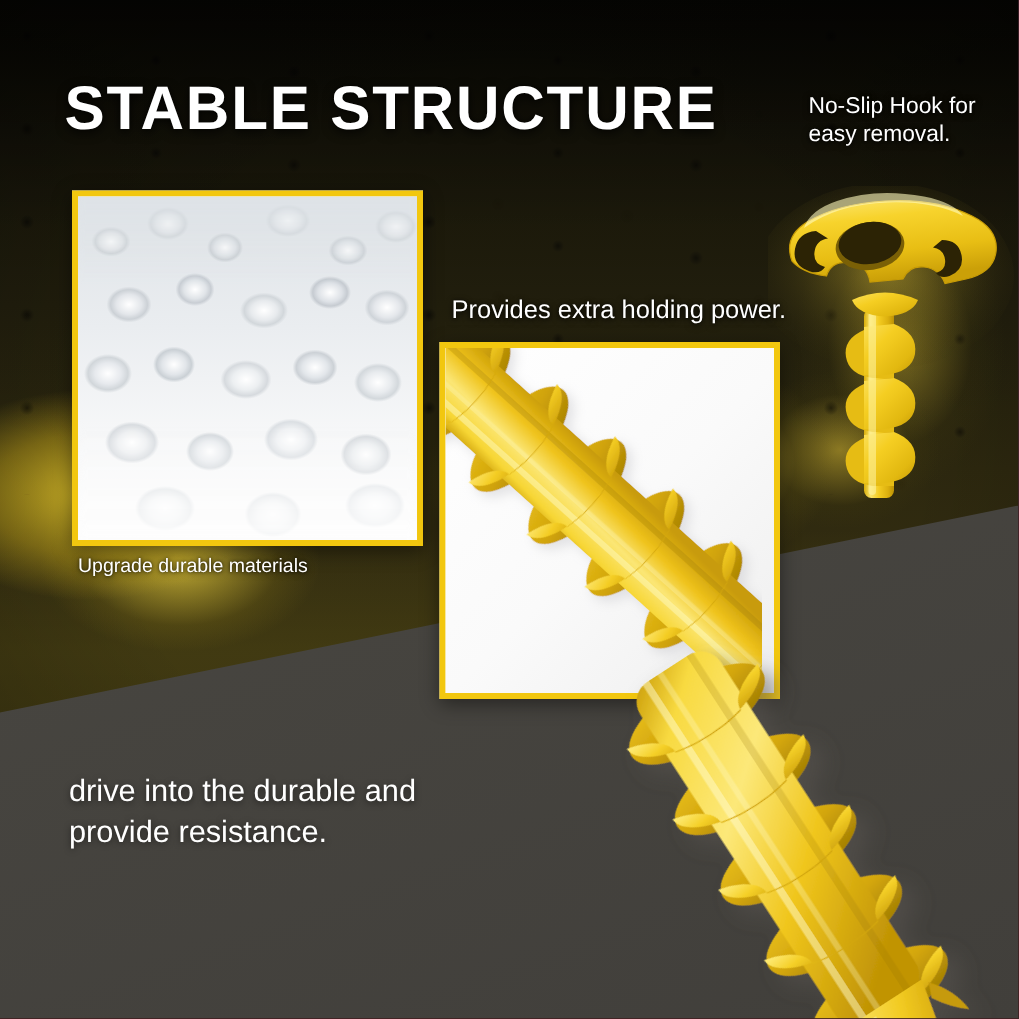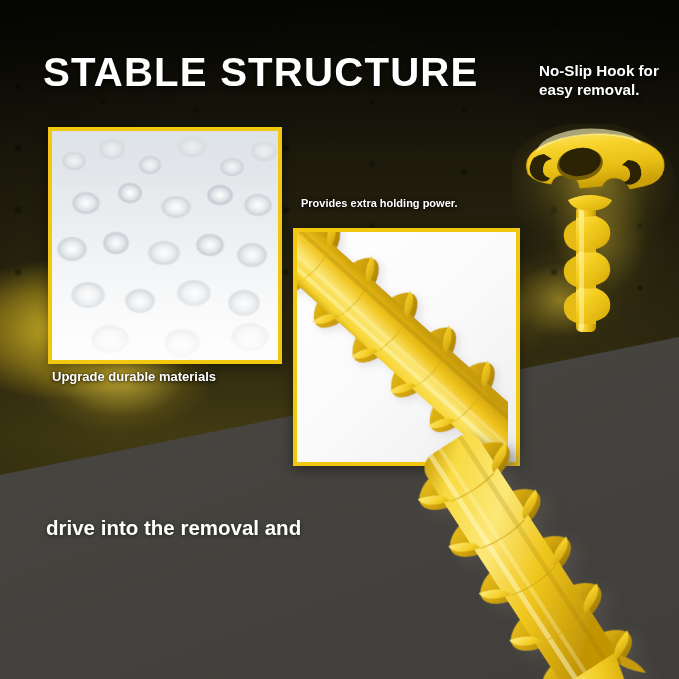--- a/index.html
+++ b/index.html
@@ -82,34 +82,34 @@
     text-shadow: 0 2px 7px rgba(0,0,0,0.75), 0 0 3px rgba(0,0,0,0.5);
     white-space: nowrap;
     transform: scaleX(0.98);
     transform-origin: left center;
   }
 
   
   .callout {
     position: absolute;
     color: #ffffff;
-    font-weight: 700;
+    font-weight: 400;
     text-shadow: 0 1px 5px rgba(0,0,0,0.8), 0 0 2px rgba(0,0,0,0.65);
   }
   .callout-hook {
     left: 539px;
     top: 62px;
     width: 140px;
     font-size: 15.2px;
     line-height: 1.24;
   }
   .callout-power {
     left: 301px;
     top: 197px;
-    font-size: 11px;
+    font-size: 17px;
     line-height: 1.2;
     white-space: nowrap;
   }
   .callout-materials {
     left: 52px;
     top: 369px;
     font-size: 13px;
     line-height: 1.2;
     white-space: nowrap;
   }
@@ -434,16 +434,17 @@
   <div class="callout callout-hook">
     <div>No-Slip Hook for</div>
     <div>easy removal.</div>
   </div>
 
   <div class="callout callout-power">Provides extra holding power.</div>
 
   <div class="callout callout-materials">Upgrade durable materials</div>
 
   <div class="callout callout-sharp">
-    <div>drive into the removal and</div>
+    <div>drive into the durable and</div>
+    <div>provide resistance.</div>
   </div>
 
 </div>
 
 </body></html>

